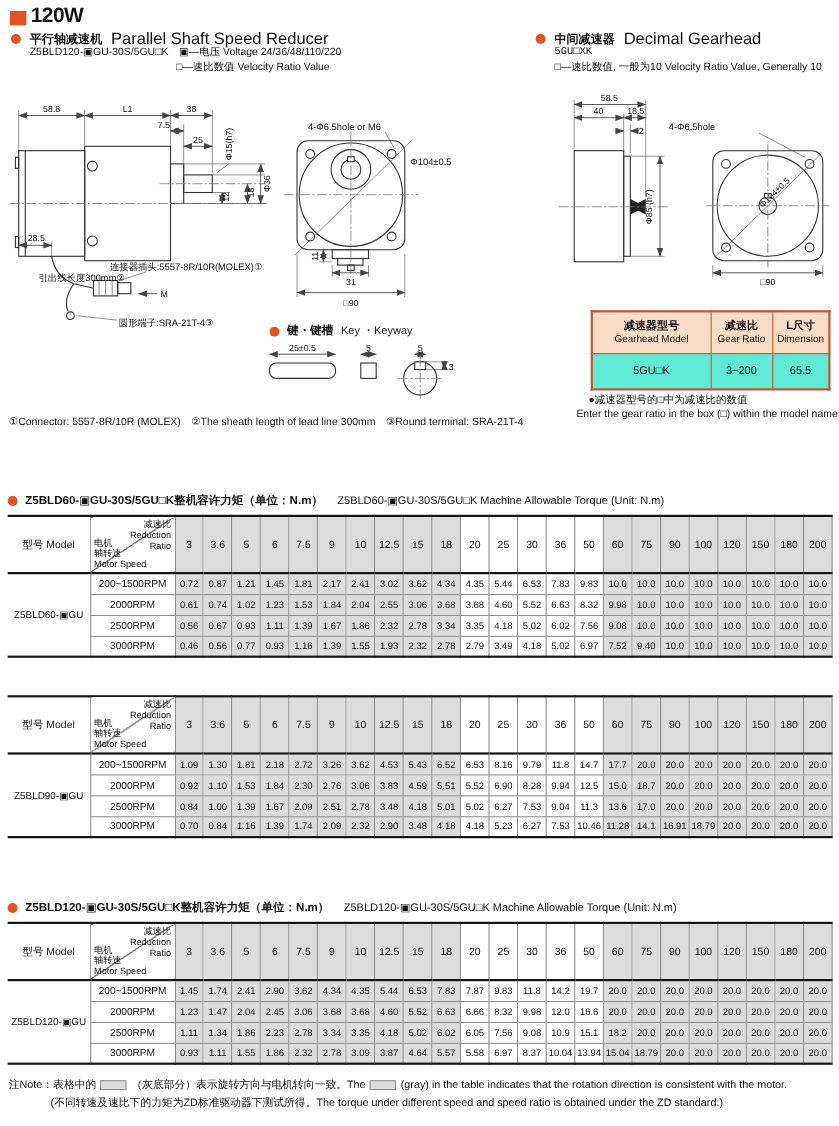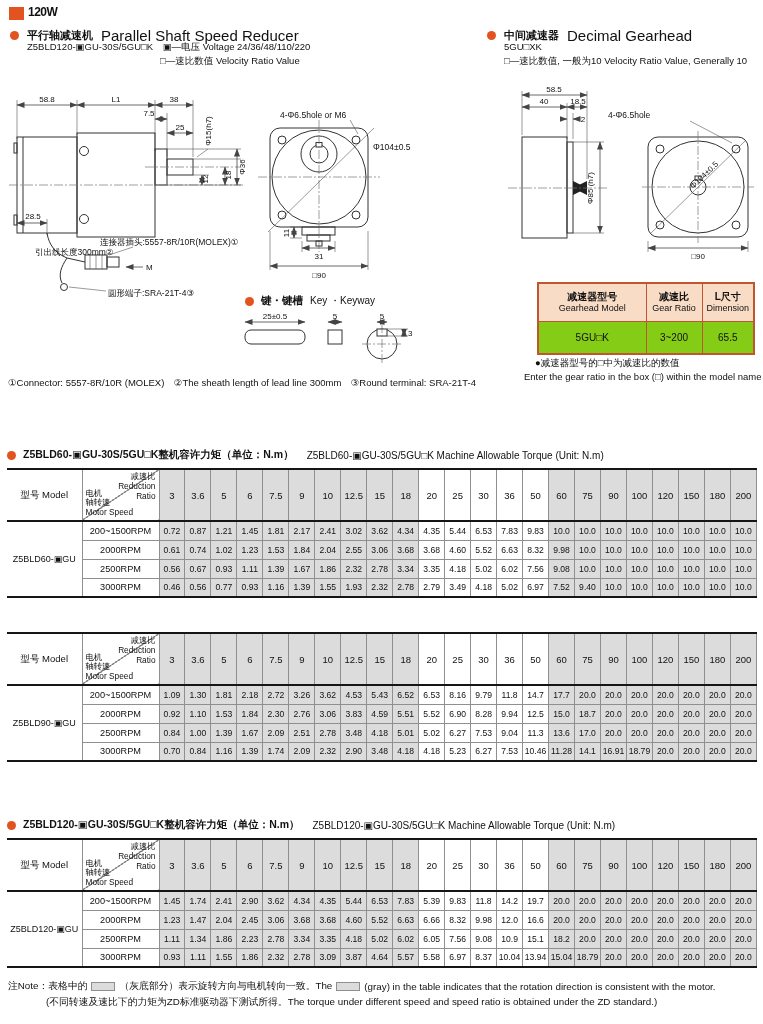--- a/index.html
+++ b/index.html
@@ -5,21 +5,21 @@
   :root{ --accent:#e2531f; --gray:#dcdcdc; --bdr:#8f8f8f; --thick:#151515; --tbl-red:#bf5630; --tbl-peach:#f9dcc5; }
   *{margin:0;padding:0;box-sizing:border-box;}
   html,body{background:#fff;}
   body{font-family:"Liberation Sans","DejaVu Sans",sans-serif;color:#111;}
   .page{position:relative;width:763px;height:1024px;background:#fff;overflow:hidden;}
   .abs{position:absolute;}
 
   
   .brand{left:9px;top:4px;display:flex;align-items:center;gap:4px;}
   .brand .sq{width:15px;height:13px;background:var(--accent);margin-top:3px;}
-  .brand .w{font-size:12px;font-weight:bold;letter-spacing:-0.5px;}
+  .brand .w{font-size:19px;font-weight:bold;letter-spacing:-0.5px;}
 
   .dot{width:9px;height:9px;border-radius:50%;background:var(--accent);flex:0 0 auto;}
   .sec-line1{display:flex;align-items:center;gap:8px;}
   .sec-line1 .zh{font-size:11px;font-weight:bold;}
   .sec-line1 .en{font-size:15px;}
   .sub{font-size:9.5px;color:#111;}
   .modelspan{display:inline-block;width:133px;}
 
   
   svg{position:absolute;overflow:visible;}
@@ -33,21 +33,21 @@
 
   .key-title{left:245px;top:294px;display:flex;align-items:center;gap:7px;text-align:right;}
   .key-title .zh{font-size:10.5px;font-weight:bold;}
   .key-title .en{font-size:10px;}
 
   
   .ghtbl{left:537px;top:282px;width:216px;border-collapse:collapse;position:absolute;table-layout:fixed;}
   .ghtbl th,.ghtbl td{border:1.4px solid var(--tbl-red);text-align:center;}
   .ghtbl{border:2px solid var(--tbl-red);}
   .ghtbl th{background:var(--tbl-peach);height:38px;font-weight:normal;margin-top:31px;}
-  .ghtbl td{height:33px;font-size:10px;background:#84cc16;}
+  .ghtbl td{height:33px;font-size:10px;background:#5eead4;}
   .ghtbl .h-zh{font-size:10px;font-weight:bold;display:block;line-height:1.25;}
   .ghtbl .h-en{font-size:9px;display:block;line-height:1.1;}
   .ghnote1{left:515px;top:357px;font-size:9.5px;margin-left:20px;}
   .ghnote2{left:524px;top:371px;font-size:9.5px;}
   .connnote{left:8px;top:377px;font-size:9.5px;}
 
   
   .torque-section{left:7px;width:750px;position:absolute;}
   .torque-title{display:flex;align-items:center;gap:7px;height:14px;margin-bottom:6px;}
   .torque-title .t-zh{font-size:10.5px;font-weight:bold;}
@@ -94,21 +94,21 @@
     <span class="modelspan">Z5BLD120-▣GU-30S/5GU□K</span>
     <span>▣—电压 Voltage 24/36/48/110/220</span>
   </div>
   <div class="abs sub" style="left:160px;top:55px;">□—速比数值 Velocity Ratio Value</div>
 
   <div class="abs sec-line1" style="left:487px;top:27px;">
     <div class="dot"></div>
     <span class="zh">中间减速器</span>
     <span class="en">Decimal Gearhead</span>
   </div>
-  <div class="abs sub" style="left:504px;top:41px;">5GU□XK</div>
+  <div class="abs sub" style="left:504px;top:41px;font-family:Liberation Mono, monospace;">5GU□XK</div>
   <div class="abs sub" style="left:504px;top:55px;">□—速比数值, 一般为10 Velocity Ratio Value, Generally 10</div>
 
   <svg style="left:5px;top:95px;" width="245" height="214" viewBox="0 0 245 214">
     <defs>
       <marker id="mS" markerWidth="9" markerHeight="8" refX="7.5" refY="3" orient="auto-start-reverse" markerUnits="userSpaceOnUse">
           <path d="M0,0L8,3L0,6Z" fill="#444"></path>
         </marker>
     </defs>
 
     <line class="thin" x1="12" y1="5" x2="12" y2="44"></line>
@@ -763,21 +763,21 @@
             <td class="val gc">1.45</td>
             <td class="val gc">1.74</td>
             <td class="val gc">2.41</td>
             <td class="val gc">2.90</td>
             <td class="val gc">3.62</td>
             <td class="val gc">4.34</td>
             <td class="val gc">4.35</td>
             <td class="val gc">5.44</td>
             <td class="val gc">6.53</td>
             <td class="val gc">7.83</td>
-            <td class="val wc">5.39</td>
+            <td class="val wc">7.87</td>
             <td class="val wc">9.83</td>
             <td class="val wc">11.8</td>
             <td class="val wc">14.2</td>
             <td class="val wc">19.7</td>
             <td class="val gc">20.0</td>
             <td class="val gc">20.0</td>
             <td class="val gc">20.0</td>
             <td class="val gc">20.0</td>
             <td class="val gc">20.0</td>
             <td class="val gc">20.0</td>

